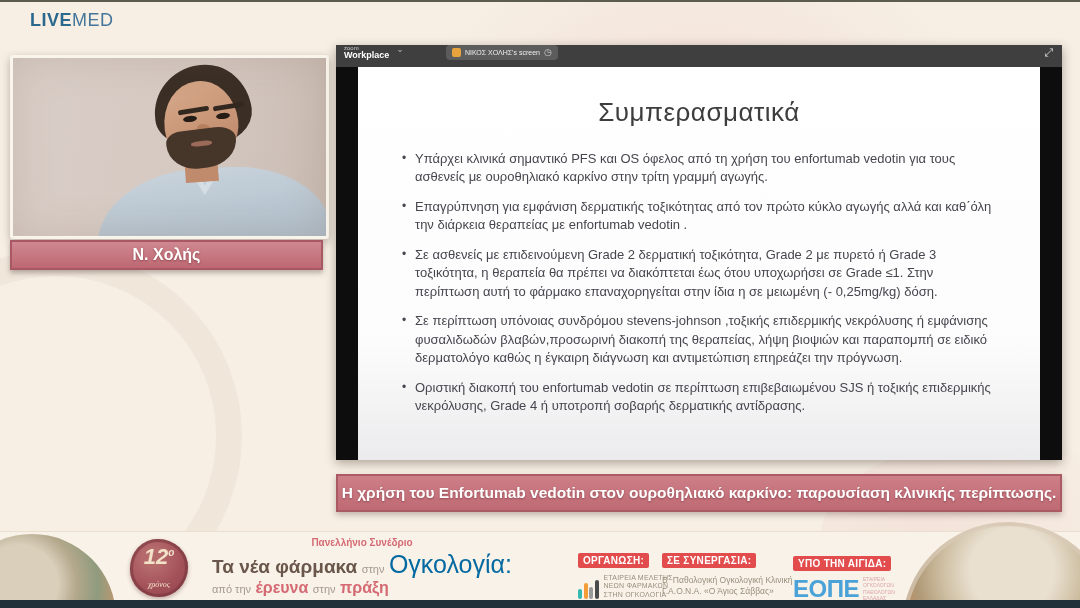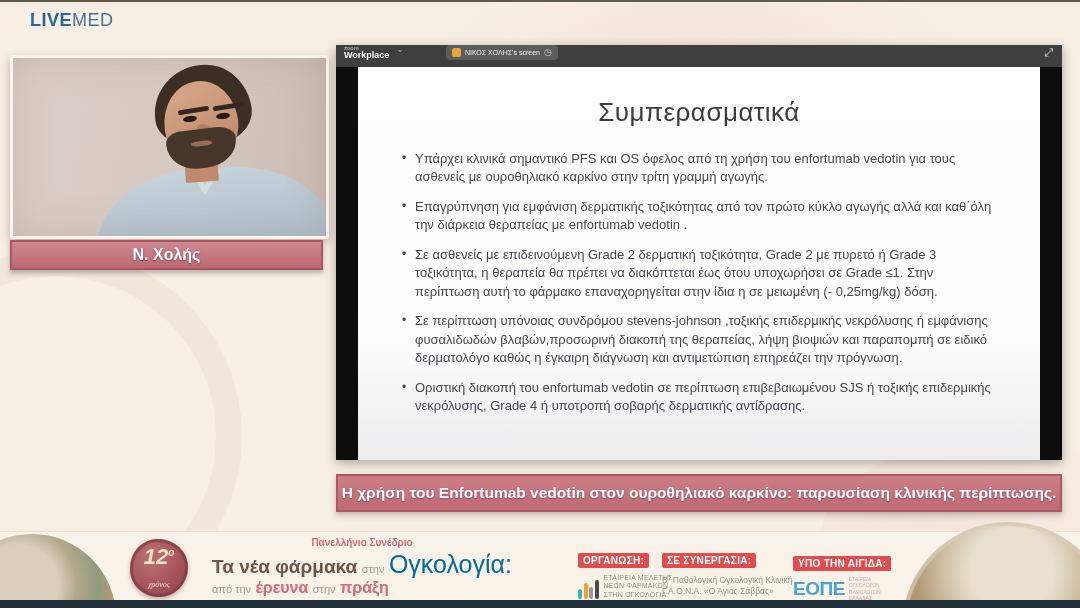--- a/index.html
+++ b/index.html
@@ -92,21 +92,21 @@
   .bars i{display:block;width:4px;border-radius:2px;}
   .bars i:nth-child(1){height:10px;background:#35b8b0;}
   .bars i:nth-child(2){height:16px;background:#f49c36;}
   .bars i:nth-child(3){height:12px;background:#9a9a9a;}
   .bars i:nth-child(4){height:19px;background:#4a4a4a;}
   .orgtext{font-size:7px;color:#97907f;line-height:1.2;letter-spacing:.2px;}
   .partner{left:662px;top:550px;}
   .partnertext{margin-top:7px;font-size:8.5px;color:#97907f;line-height:1.3;}
   .ausp{left:793px;top:519px;margin-top:34px;}
   .ausprow{display:flex;align-items:center;gap:4px;margin-top:5px;}
-  .eope{font-size:19px;font-weight:800;color:#4aa2d8;letter-spacing:-.5px;line-height:1;}
+  .eope{font-size:24px;font-weight:800;color:#4aa2d8;letter-spacing:-.5px;line-height:1;}
   .ausptext{font-size:5px;color:#dba3ab;line-height:1.25;}
   .bottomstrip{position:absolute;left:0;top:600px;width:1080px;height:8px;background:#22303a;z-index:10;}
 </style>
 </head>
 <body>
 
 <div id="stage">
 
   <div class="swirl a"></div>
   <div class="swirl b"></div>

